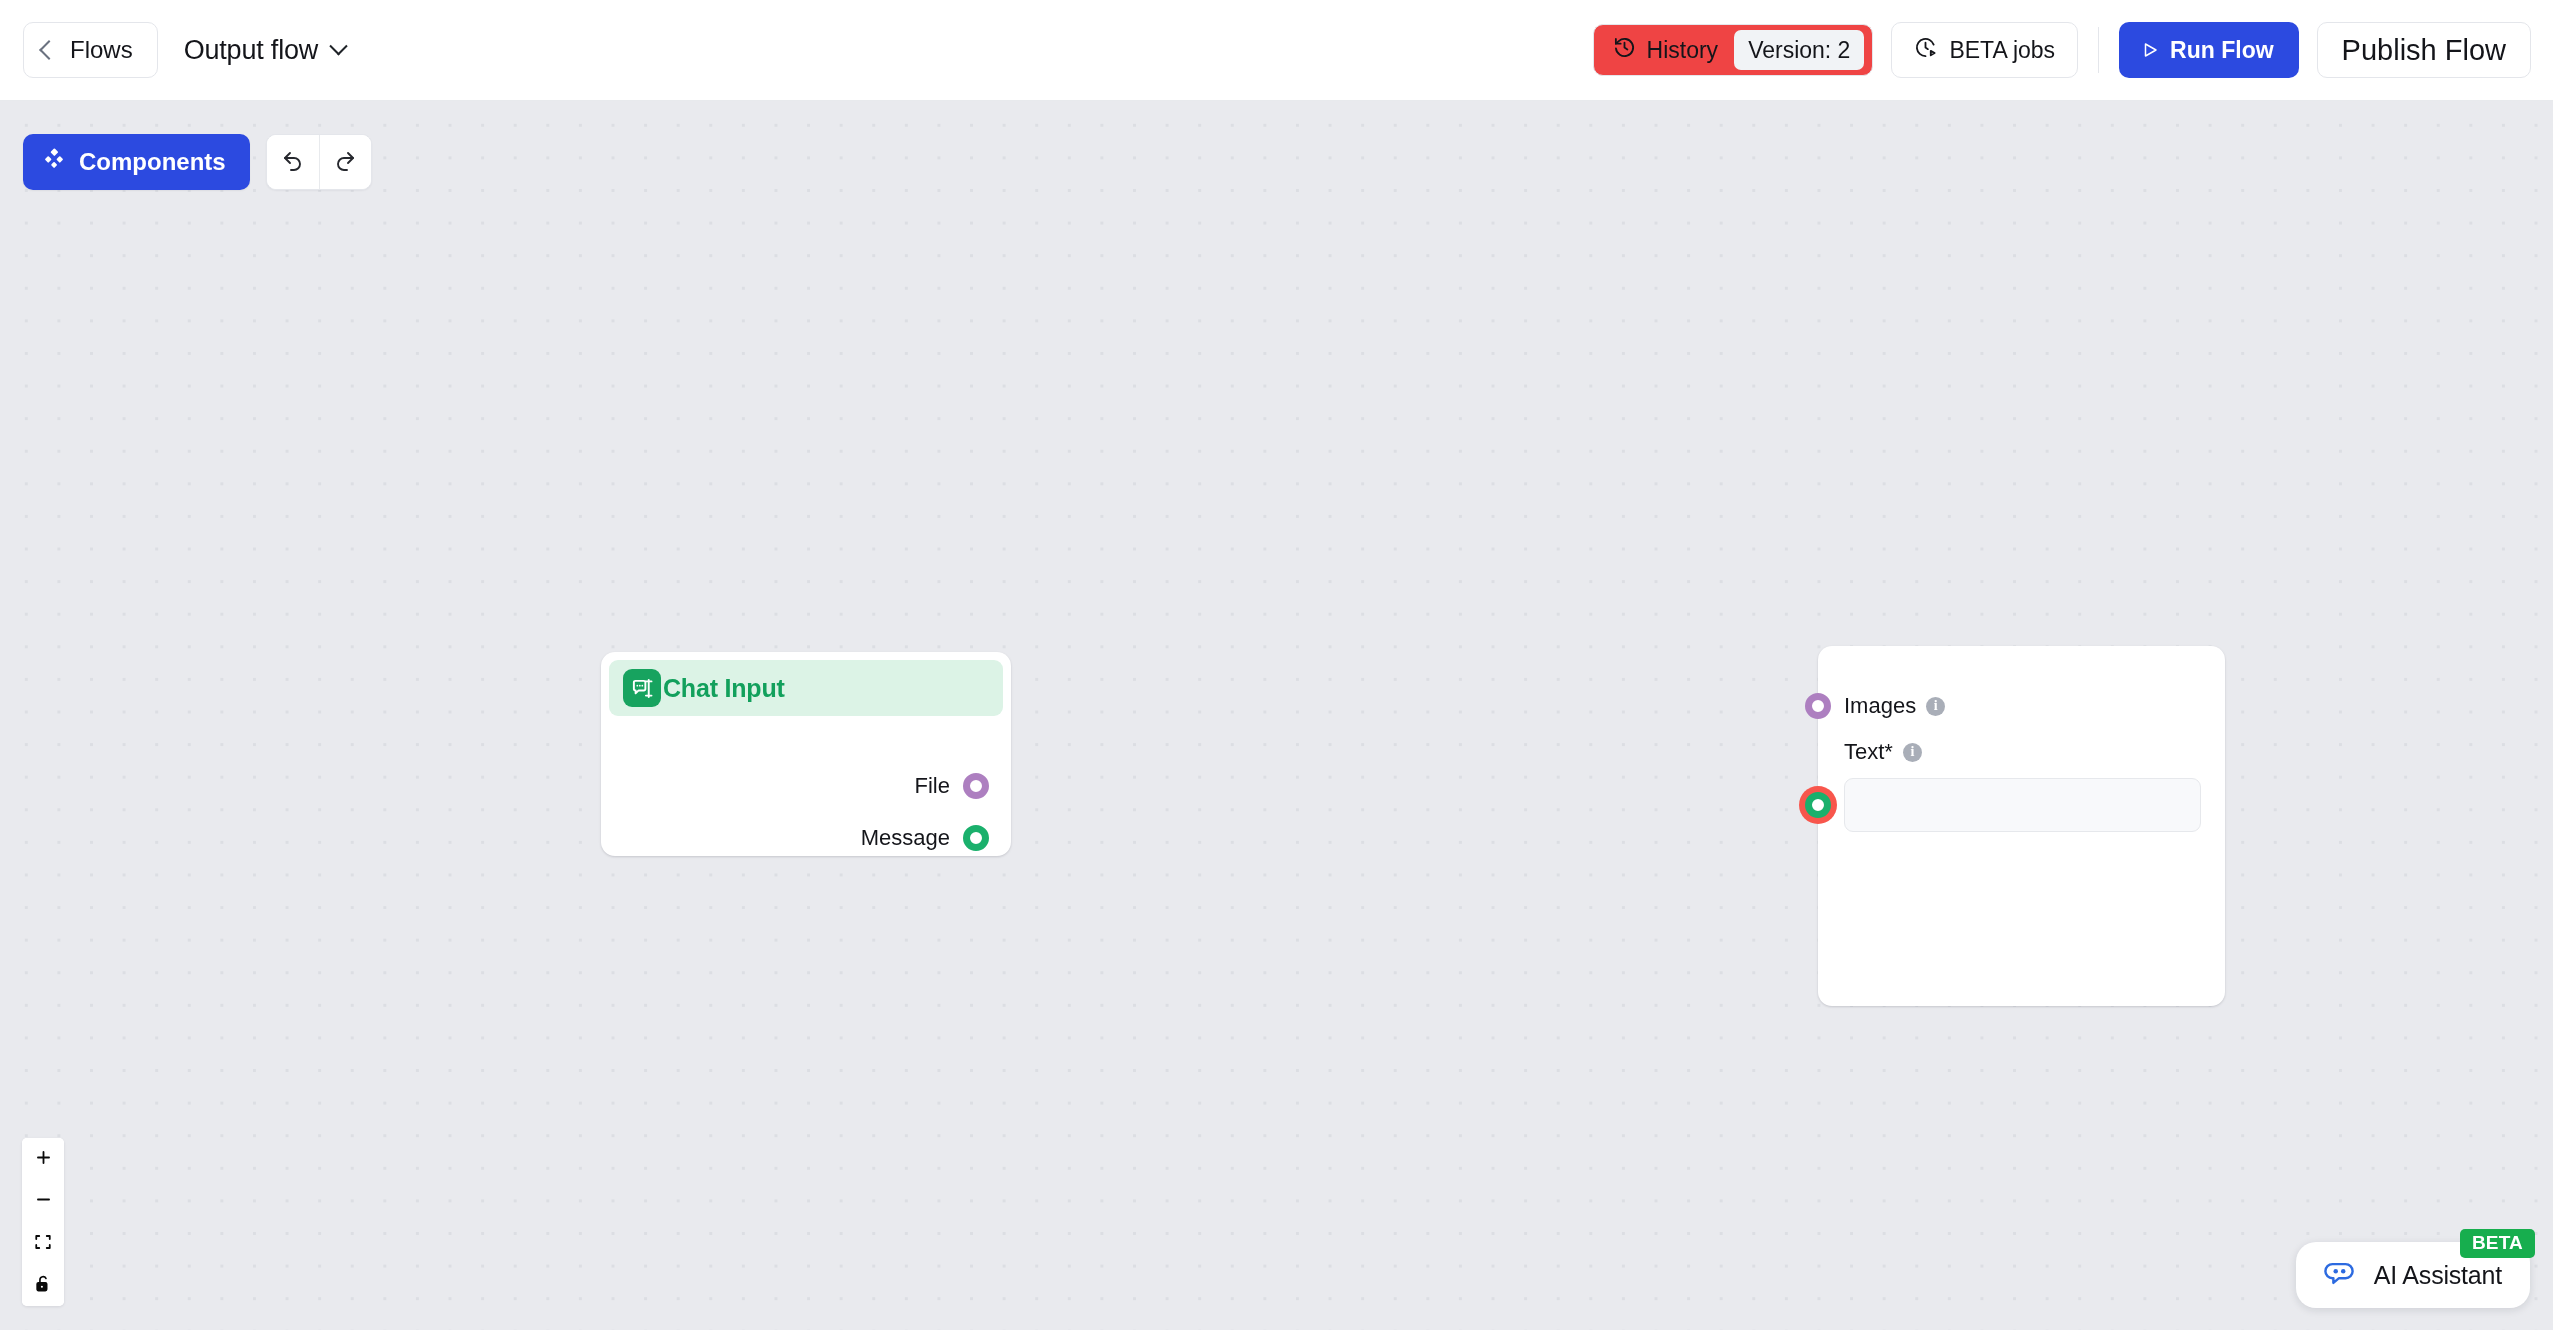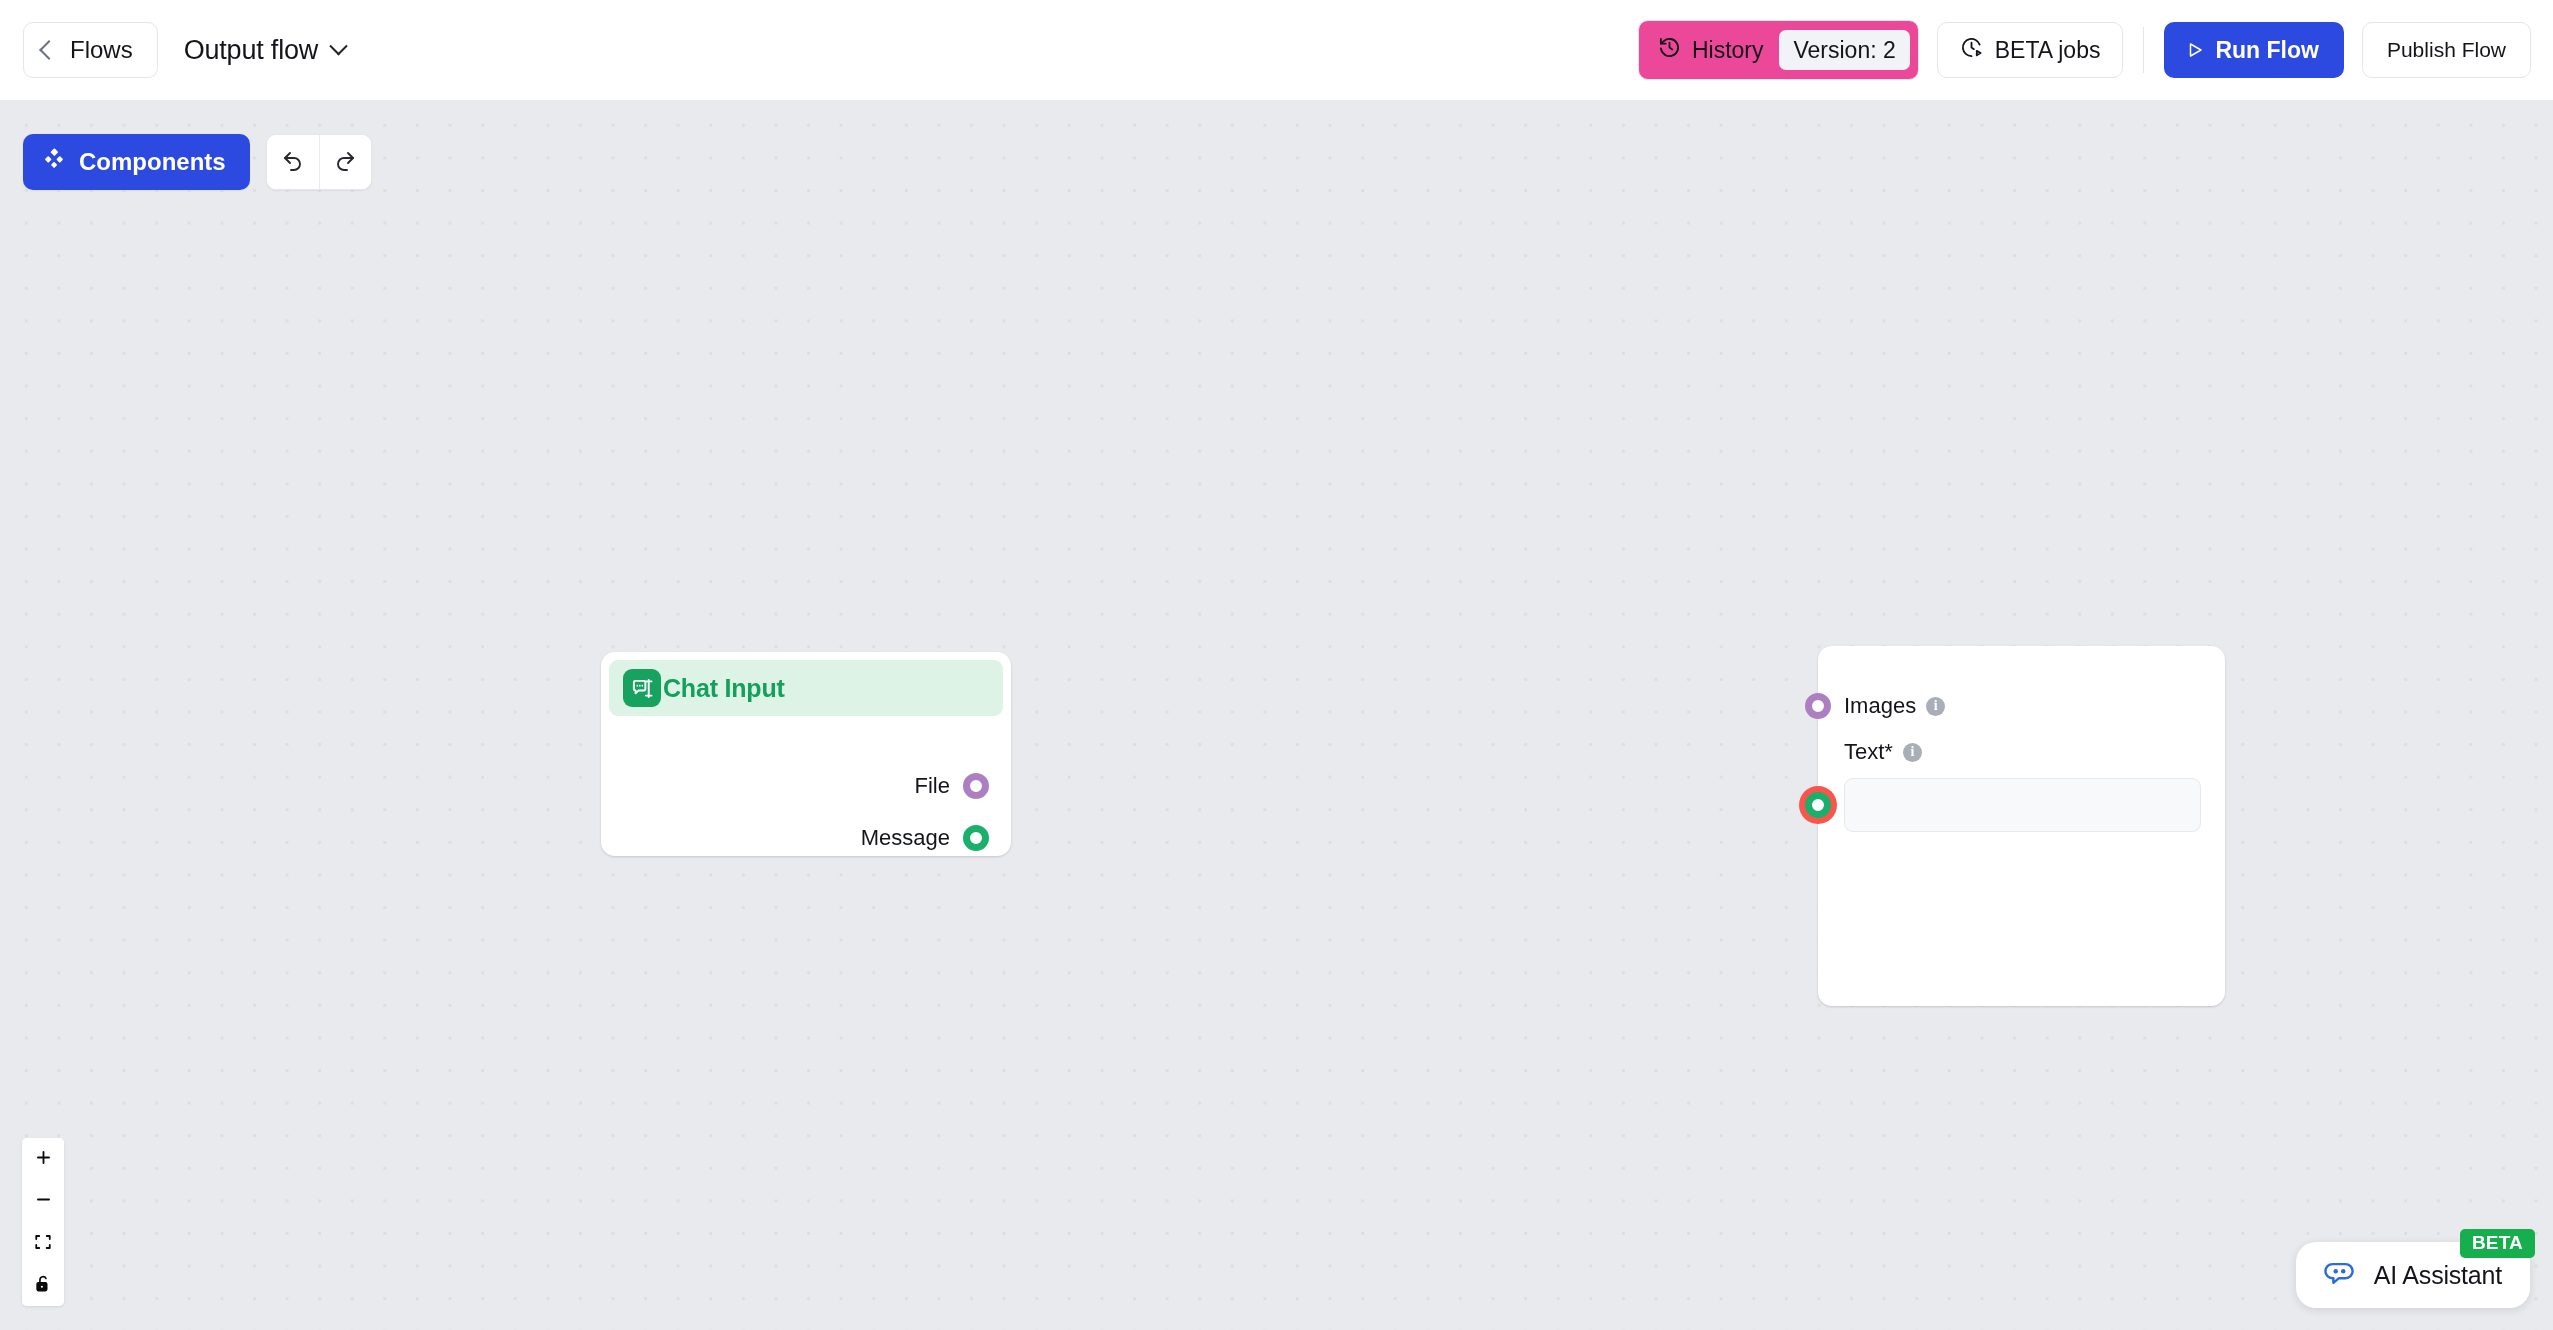--- a/index.html
+++ b/index.html
@@ -80,24 +80,24 @@
     margin-left: auto;
     display: flex;
     align-items: center;
     gap: 18px;
     padding-right: 22px;
   }
 
   .btn-group-history {
     display: flex;
     align-items: center;
-    height: 60px;
+    height: 52px;
     border: 1px solid #e4e6eb;
     border-radius: 10px;
-    background: #ec4899;
+    background: #ef4444;
     overflow: hidden;
     cursor: pointer;
   }
   .history-part {
     display: flex;
     align-items: center;
     gap: 11px;
     padding: 0 16px 0 19px;
     height: 100%;
     font-size: 23px;
@@ -159,21 +159,21 @@
   .play-icon-outline svg { display: block; }
 
   .btn-publish {
     display: flex;
     align-items: center;
     height: 56px;
     padding: 0 24px;
     border: 1px solid #e4e6eb;
     border-radius: 10px;
     background: #fff;
-    font-size: 21px;
+    font-size: 29px;
     color: #14151a;
     cursor: pointer;
     font-family: "Liberation Sans", sans-serif;
   }
 
   
   .canvas {
     position: absolute;
     top: 101px; left: 0;
     width: 2553px;

